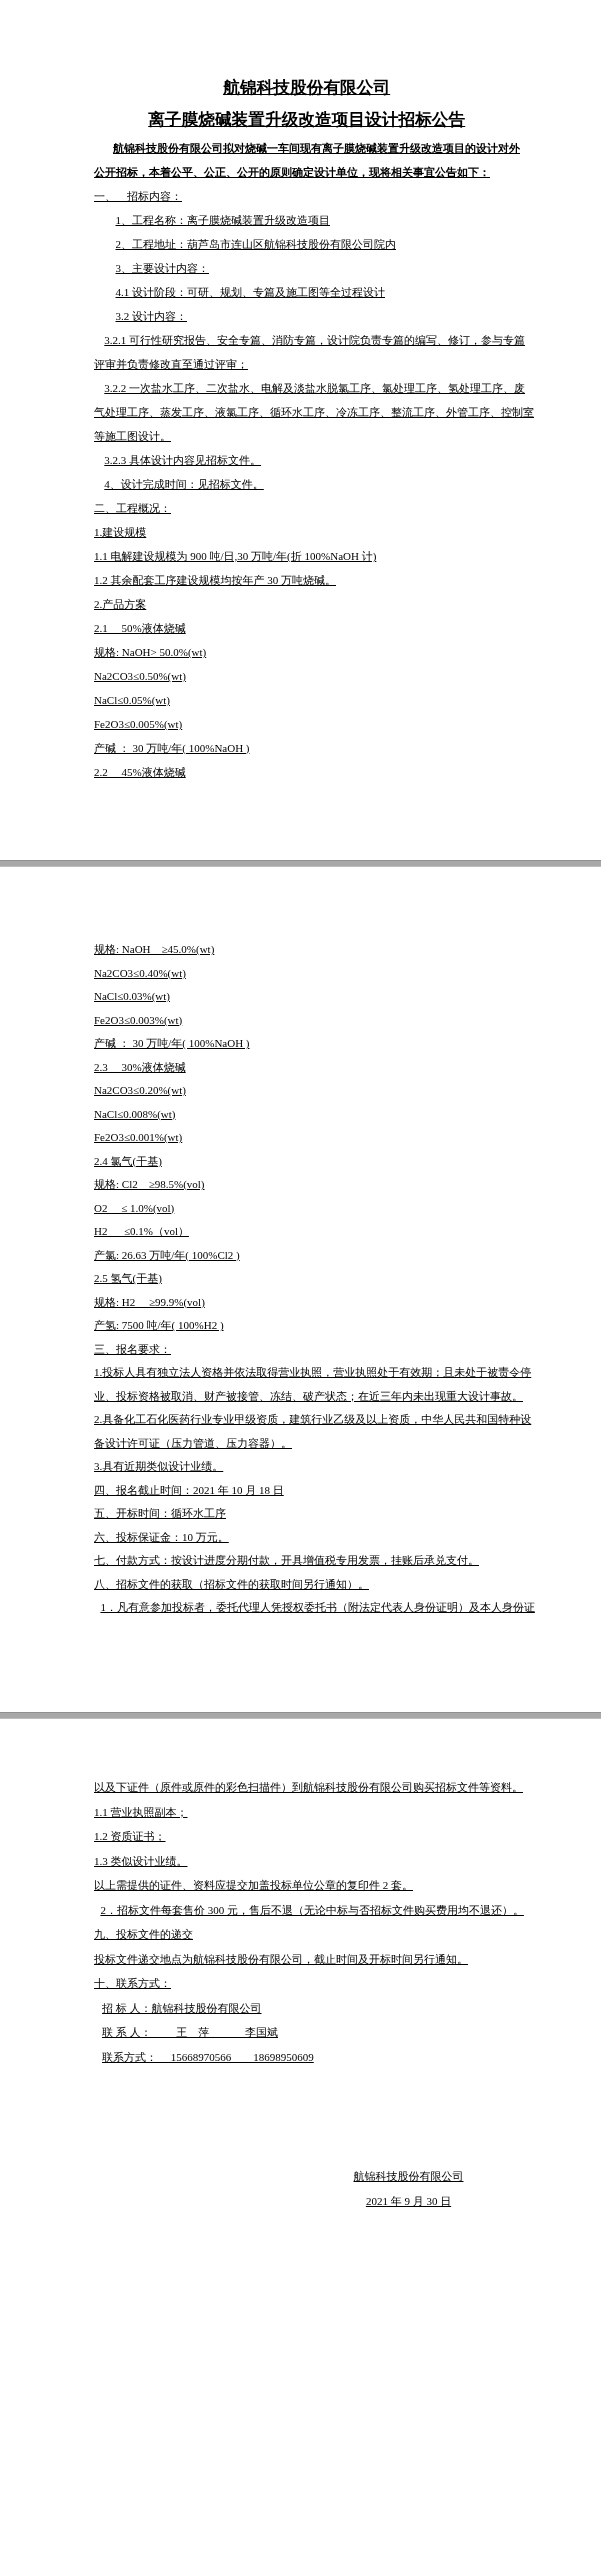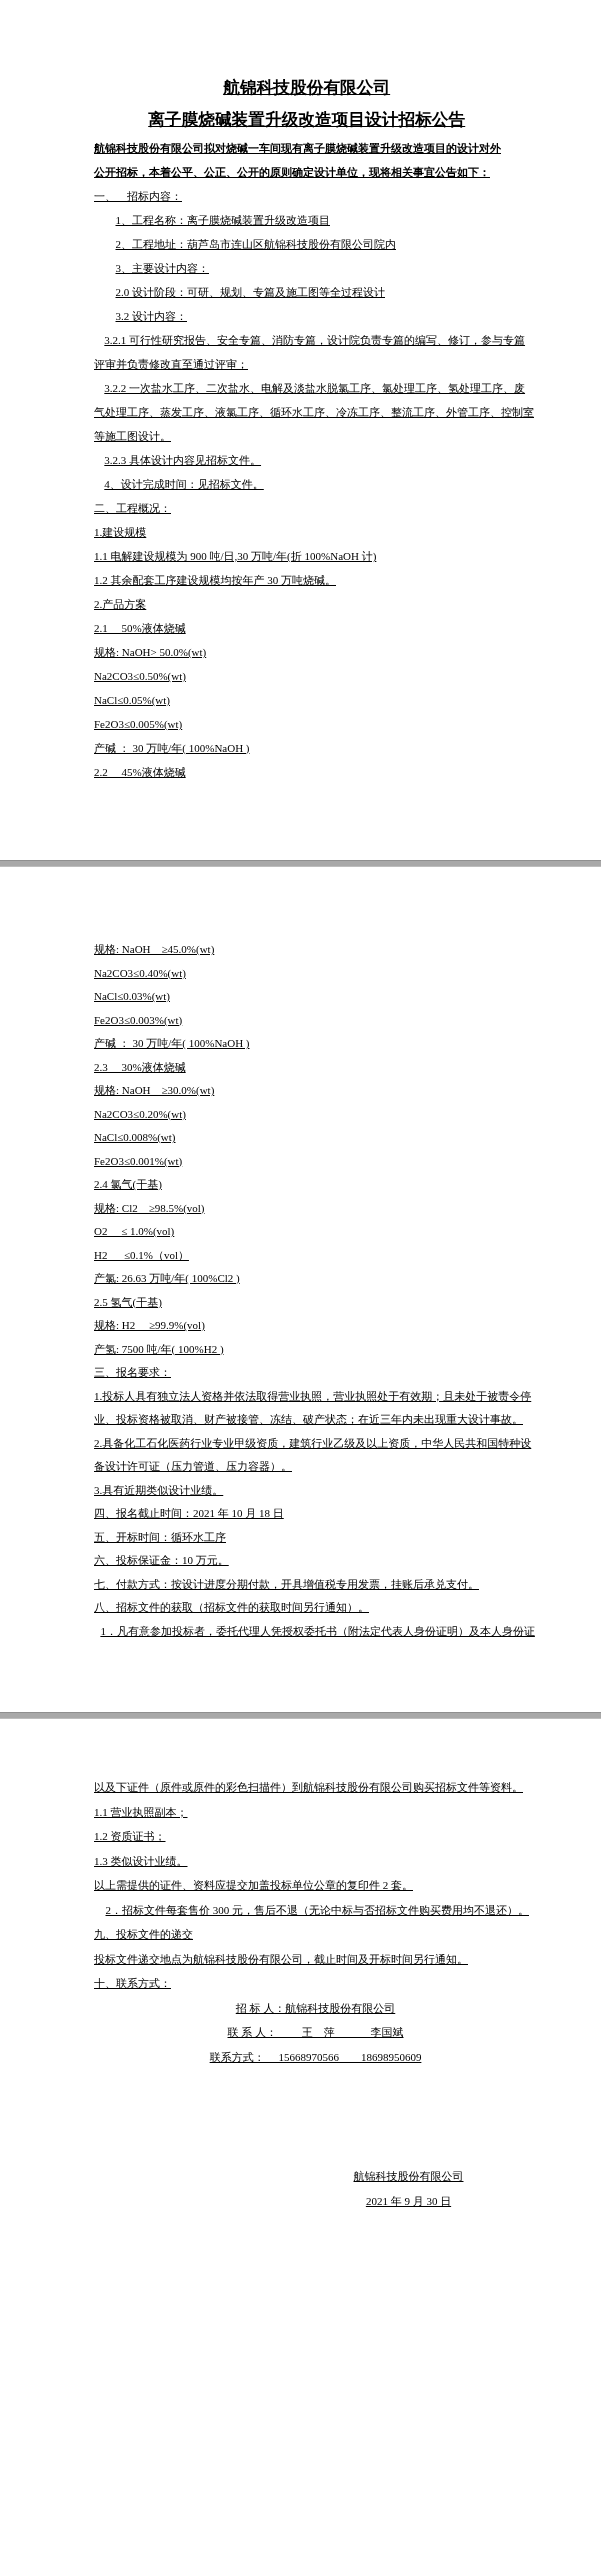--- a/index.html
+++ b/index.html
@@ -42,25 +42,25 @@
     font-weight: bold;
     text-align: center;
     line-height: 32px;
     position: relative;
     left: -4.8px;
     white-space: normal;
   }
   
   .bd { font-weight: bold; }
   
-  .in { }
+  .in { margin-left: 19px; }
   .i1 { margin-left: 21.5px; }
   .i2 { margin-left: 10.3px; }
-  .i3 { margin-left: 6.4px; text-align: right;  }
-  .i4 { margin-left: 8px; text-align: center; }
+  .i3 { margin-left: 6.4px;  }
+  .i4 { margin-left: 8px; }
   
   .sg {
     width: 223px;
     margin-left: 203px;
     text-align: center;
   }
   .sg1 { margin-top: 95px; }
 </style>
 </head>
 <body>
@@ -68,21 +68,21 @@
 <div class="doc" style="background: rgb(255, 255, 255); color: rgb(0, 0, 0); text-decoration: underline;">
   <section class="page p1">
       <div class="line t">航锦科技股份有限公司</div>
       <div class="line t">离子膜烧碱装置升级改造项目设计招标公告</div>
       <div class="line in bd">航锦科技股份有限公司拟对烧碱一车间现有离子膜烧碱装置升级改造项目的设计对外</div>
       <div class="line bd">公开招标，本着公平、公正、公开的原则确定设计单位，现将相关事宜公告如下：</div>
       <div class="line">一、　招标内容：</div>
       <div class="line i1">1、工程名称：离子膜烧碱装置升级改造项目</div>
       <div class="line i1">2、工程地址：葫芦岛市连山区航锦科技股份有限公司院内</div>
       <div class="line i1">3、主要设计内容：</div>
-      <div class="line i1">2.0 设计阶段：可研、规划、专篇及施工图等全过程设计</div>
+      <div class="line i1">4.1 设计阶段：可研、规划、专篇及施工图等全过程设计</div>
       <div class="line i1">3.2 设计内容：</div>
       <div class="line i2">3.2.1 可行性研究报告、安全专篇、消防专篇，设计院负责专篇的编写、修订，参与专篇</div>
       <div class="line">评审并负责修改直至通过评审；</div>
       <div class="line i2">3.2.2 一次盐水工序、二次盐水、电解及淡盐水脱氯工序、氯处理工序、氢处理工序、废</div>
       <div class="line">气处理工序、蒸发工序、液氯工序、循环水工序、冷冻工序、整流工序、外管工序、控制室</div>
       <div class="line">等施工图设计。</div>
       <div class="line i2">3.2.3 具体设计内容见招标文件。</div>
       <div class="line i2">4、设计完成时间：见招标文件。</div>
       <div class="line">二、工程概况：</div>
       <div class="line">1.建设规模</div>
@@ -98,21 +98,20 @@
       <div class="line">2.2　 45%液体烧碱</div>
     </section>
   <div class="page-break" style="background: rgb(168, 168, 168);"></div>
   <section class="page p2">
       <div class="line">规格: NaOH　≥45.0%(wt)</div>
       <div class="line">Na2CO3≤0.40%(wt)</div>
       <div class="line">NaCl≤0.03%(wt)</div>
       <div class="line">Fe2O3≤0.003%(wt)</div>
       <div class="line">产碱 ： 30 万吨/年( 100%NaOH )</div>
       <div class="line">2.3　 30%液体烧碱</div>
-      <div class="line">规格: NaOH　≥30.0%(wt)</div>
       <div class="line">Na2CO3≤0.20%(wt)</div>
       <div class="line">NaCl≤0.008%(wt)</div>
       <div class="line">Fe2O3≤0.001%(wt)</div>
       <div class="line">2.4 氯气(干基)</div>
       <div class="line">规格: Cl2　≥98.5%(vol)</div>
       <div class="line">O2　 ≤ 1.0%(vol)</div>
       <div class="line">H2 　 ≤0.1%（vol）</div>
       <div class="line">产氯: 26.63 万吨/年( 100%Cl2 )</div>
       <div class="line">2.5 氢气(干基)</div>
       <div class="line">规格: H2　 ≥99.9%(vol)</div>

